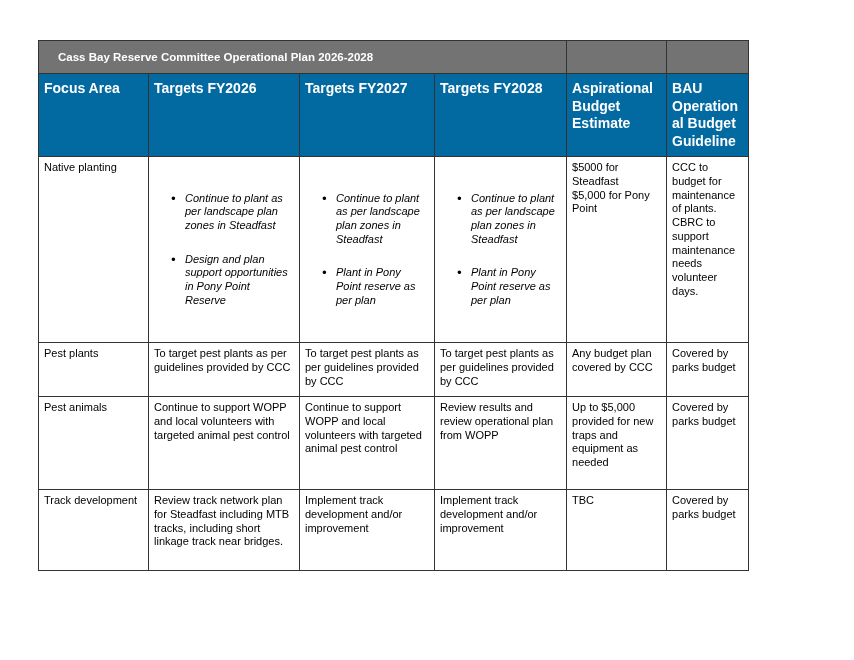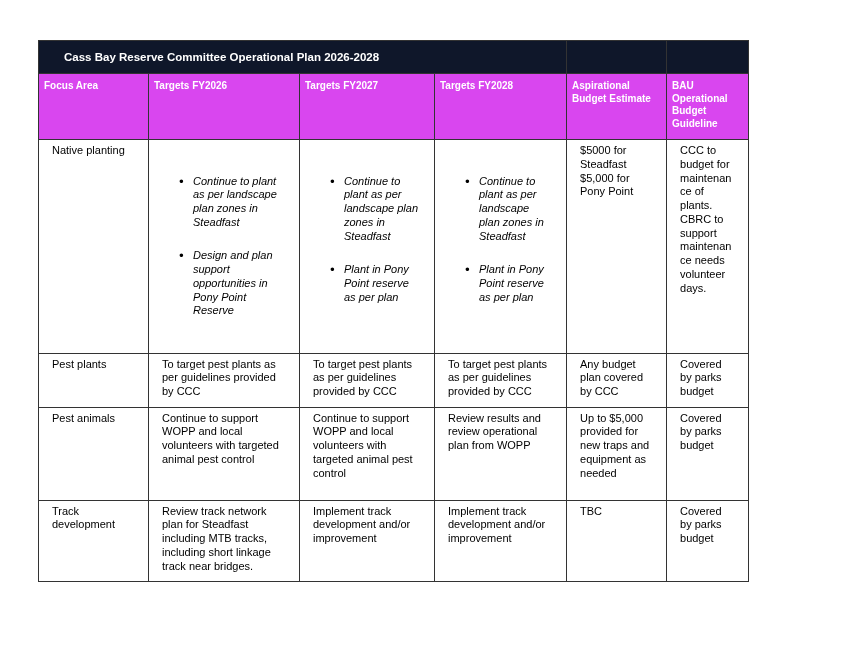--- a/index.html
+++ b/index.html
@@ -18,49 +18,49 @@
   table.plan-table {
     position: absolute;
     left: 38px; top: 40px;
     width: 710px;
     border-collapse: collapse;
     table-layout: fixed;
   }
   table.plan-table td, table.plan-table th {
     border: 1.5px solid #333333;
     vertical-align: top;
-    padding: 4px 13px;
+    padding: 4px 5px;
     font-size: 11px;
     line-height: 1.25;
     word-wrap: break-word;
     white-space: pre-line;
   }
   col.c0 { width: 110px; }
   col.c1 { width: 151px; }
   col.c2 { width: 135px; }
   col.c3 { width: 132px; }
   col.c4 { width: 100px; }
   col.c5 { width: 82px; }
 
   tr.title-row { height: 33px; }
   tr.title-row td {
-    background: #0f172a;
+    background: #737373;
     color: #ffffff;
     font-weight: bold;
     font-size: 11.5px;
     vertical-align: middle;
-    padding: 4px 25px;
+    padding: 4px 19px;
   }
   tr.header-row { height: 66px; }
   tr.header-row th {
-    background: #d946ef;
+    background: #0369a1;
     color: #ffffff;
     font-weight: bold;
     text-align: left;
-    font-size: 10px;
+    font-size: 14px;
     padding: 6px 5px;
   }
   tr.r0 { height: 156px; }
   tr.r1 { height: 54px; margin-left: 7px; }
   tr.r2 { height: 93px; }
   tr.r3 { height: 82px; }
   tr.r4 { height: 81px; }
 
   ul.bullets {
     margin: 0;

